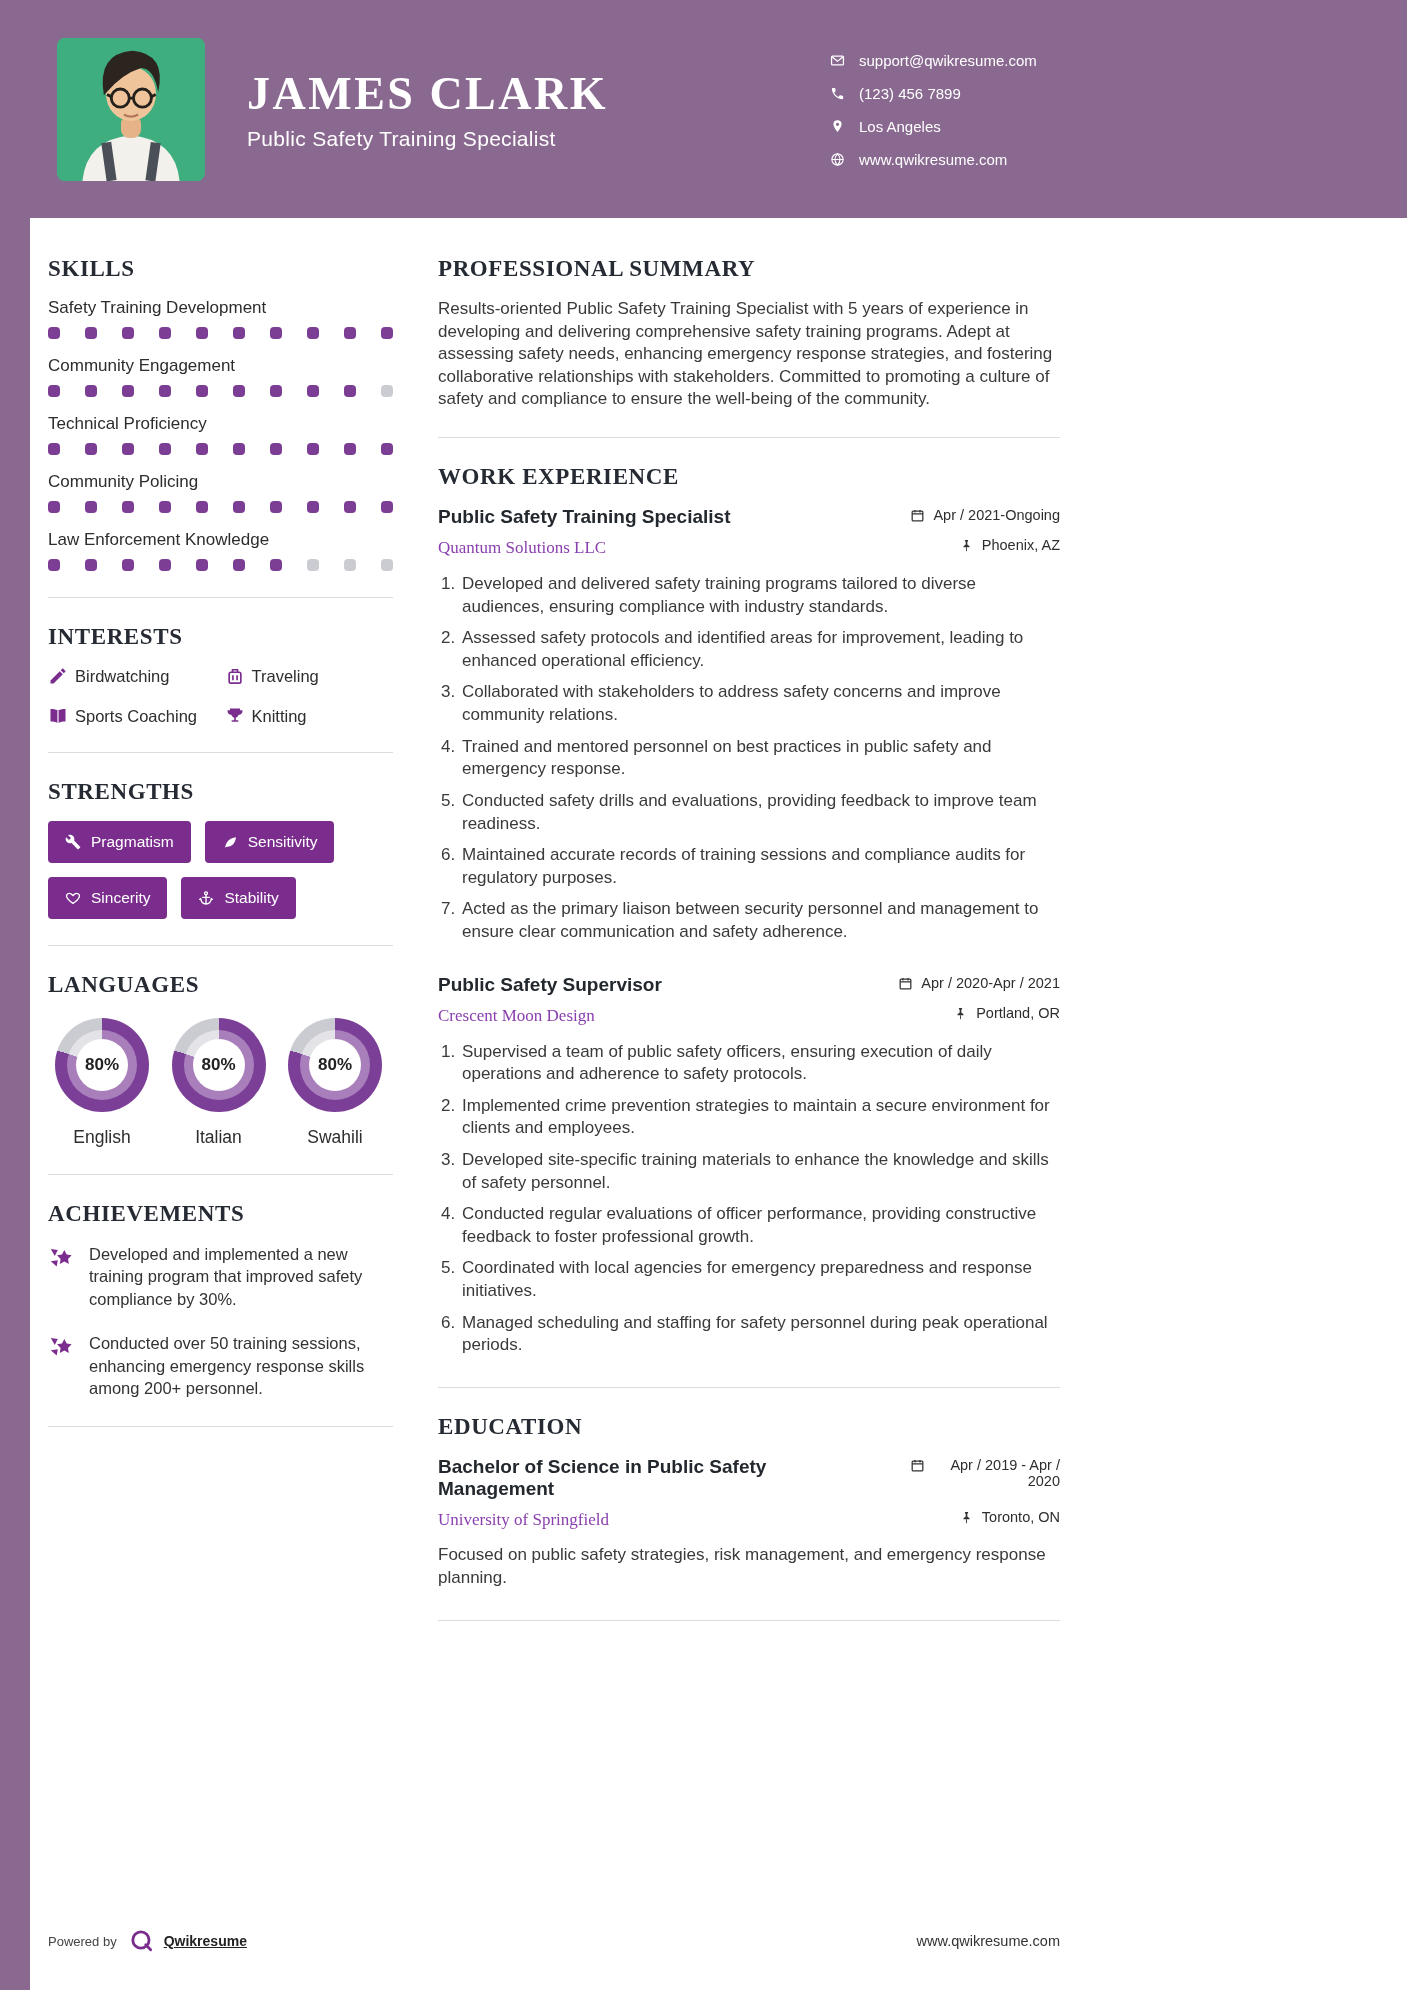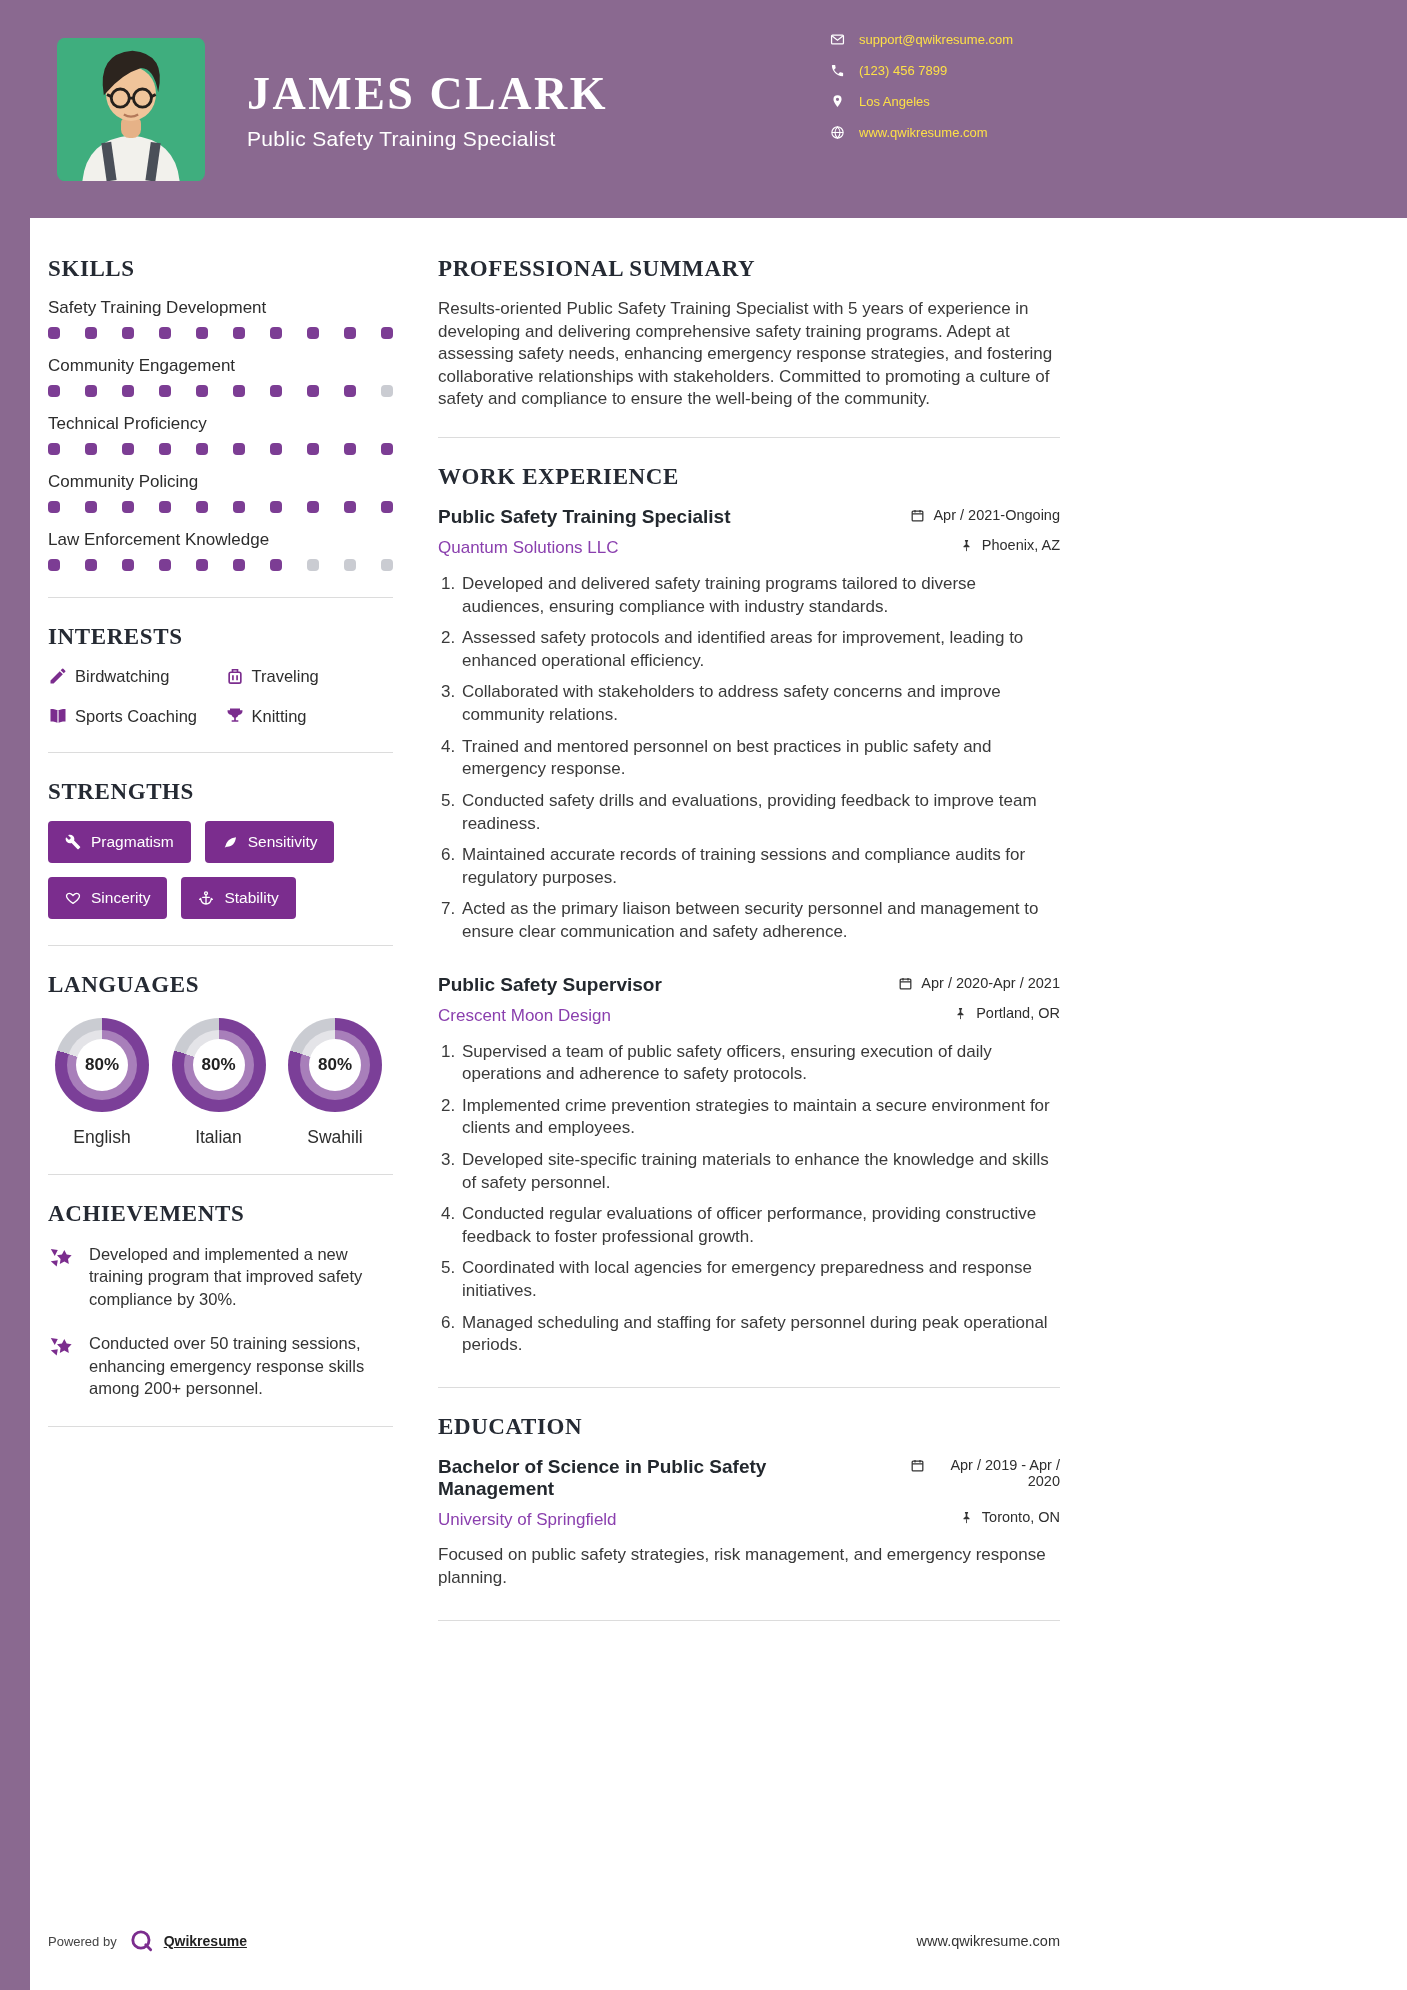--- a/index.html
+++ b/index.html
@@ -9,21 +9,21 @@
     font-family:"Liberation Sans", sans-serif;
   }
   .side-strip{position:absolute;left:0;top:0;width:30px;height:1990px;background:#8a6990;}
   
   .top-band{margin-left:30px;height:218px;background:#8a6990;position:relative;display:flex;align-items:center;}
   .photo-wrap{margin-left:27px;width:148px;height:143px;border-radius:8px;overflow:hidden;flex:0 0 auto;background:#3fae7e;}
   .photo-wrap svg{display:block;width:100%;height:100%;}
   .name-block{margin-left:42px;color:#fff;}
   .name-block h1{margin:0;font-family:"Liberation Serif",serif;font-weight:700;font-size:46px;letter-spacing:2.5px;}
   .name-block .subtitle{font-size:21px;margin-top:7px;letter-spacing:.3px;}
-  .contacts{position:absolute;left:800px;top:32px;color:#fde047;font-size:13px;}
+  .contacts{position:absolute;left:800px;top:52px;color:#ffffff;font-size:15px;}
   .contact-row{display:flex;align-items:center;gap:14px;margin-bottom:16px;}
   .contact-row .ic{width:15px;height:15px;flex:0 0 auto;}
   
   .main{display:flex;gap:45px;padding:38px 0 0 48px;width:1012px;}
   .col-left{flex:0 0 345px;width:345px;}
   .col-right{flex:1;min-width:0;}
   h2.sec{margin:0 0 16px;font-family:"Liberation Serif",serif;font-weight:700;font-size:23px;color:#252a33;letter-spacing:.6px;}
   .sep{border:none;border-top:1px solid #dcdcdc;margin:26px 0;}
   
   .skill{margin-bottom:17px;}
@@ -55,21 +55,21 @@
   .achv-text{font-size:16.5px;line-height:1.36;color:#333;}
   
   .summary-text{font-size:17px;line-height:1.33;color:#3a3a3a;margin:0;}
   .job{margin-bottom:30px;}
   .job-head{display:flex;justify-content:space-between;align-items:baseline;}
   .job-title-text{font-size:19px;font-weight:700;color:#23282e;}
   .meta{display:flex;gap:8px;align-items:flex-start;font-size:14.5px;color:#2e2e2e;white-space:nowrap;}
   .meta .ic{width:15px;height:15px;color:#333;flex:0 0 auto;margin-top:1px;}
   .meta.wrapped{white-space:normal;width:150px;justify-content:flex-end;text-align:right;}
   .company-row{display:flex;justify-content:space-between;margin-top:9px;align-items:baseline;}
-  .company{color:#8a3fae;font-size:17px;}
+  .company{color:#8a3fae;font-size:17px;font-family:Liberation Serif, serif;}
   ol.bullets{margin:15px 0 0;padding-left:22px;}
   ol.bullets li{font-size:17px;line-height:1.33;margin-bottom:9px;color:#3a3a3a;padding-left:2px;}
   .edu-note{font-size:17px;line-height:1.35;color:#3a3a3a;margin:14px 0 12px;}
   
   .footer{position:absolute;left:48px;top:1928px;width:1012px;display:flex;align-items:center;}
   .powered{font-size:13px;color:#444;}
   .brand-logo{width:26px;height:26px;margin:0 9px 0 12px;}
   .brand-link{font-size:14px;font-weight:700;color:#222;text-decoration:underline;}
   .footer-site{margin-left:auto;font-size:14.5px;color:#333;}
 </style>

